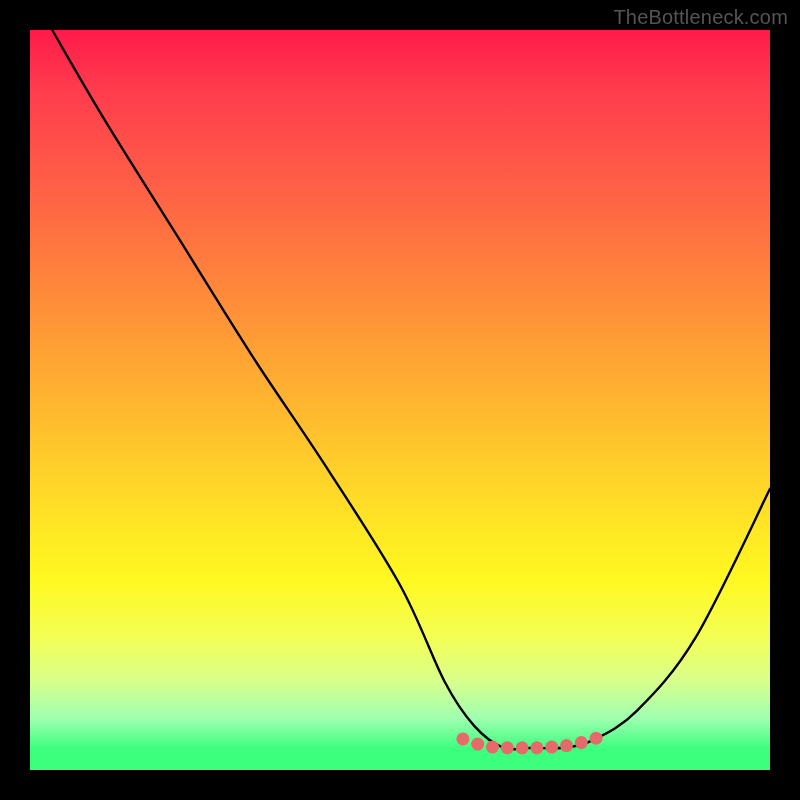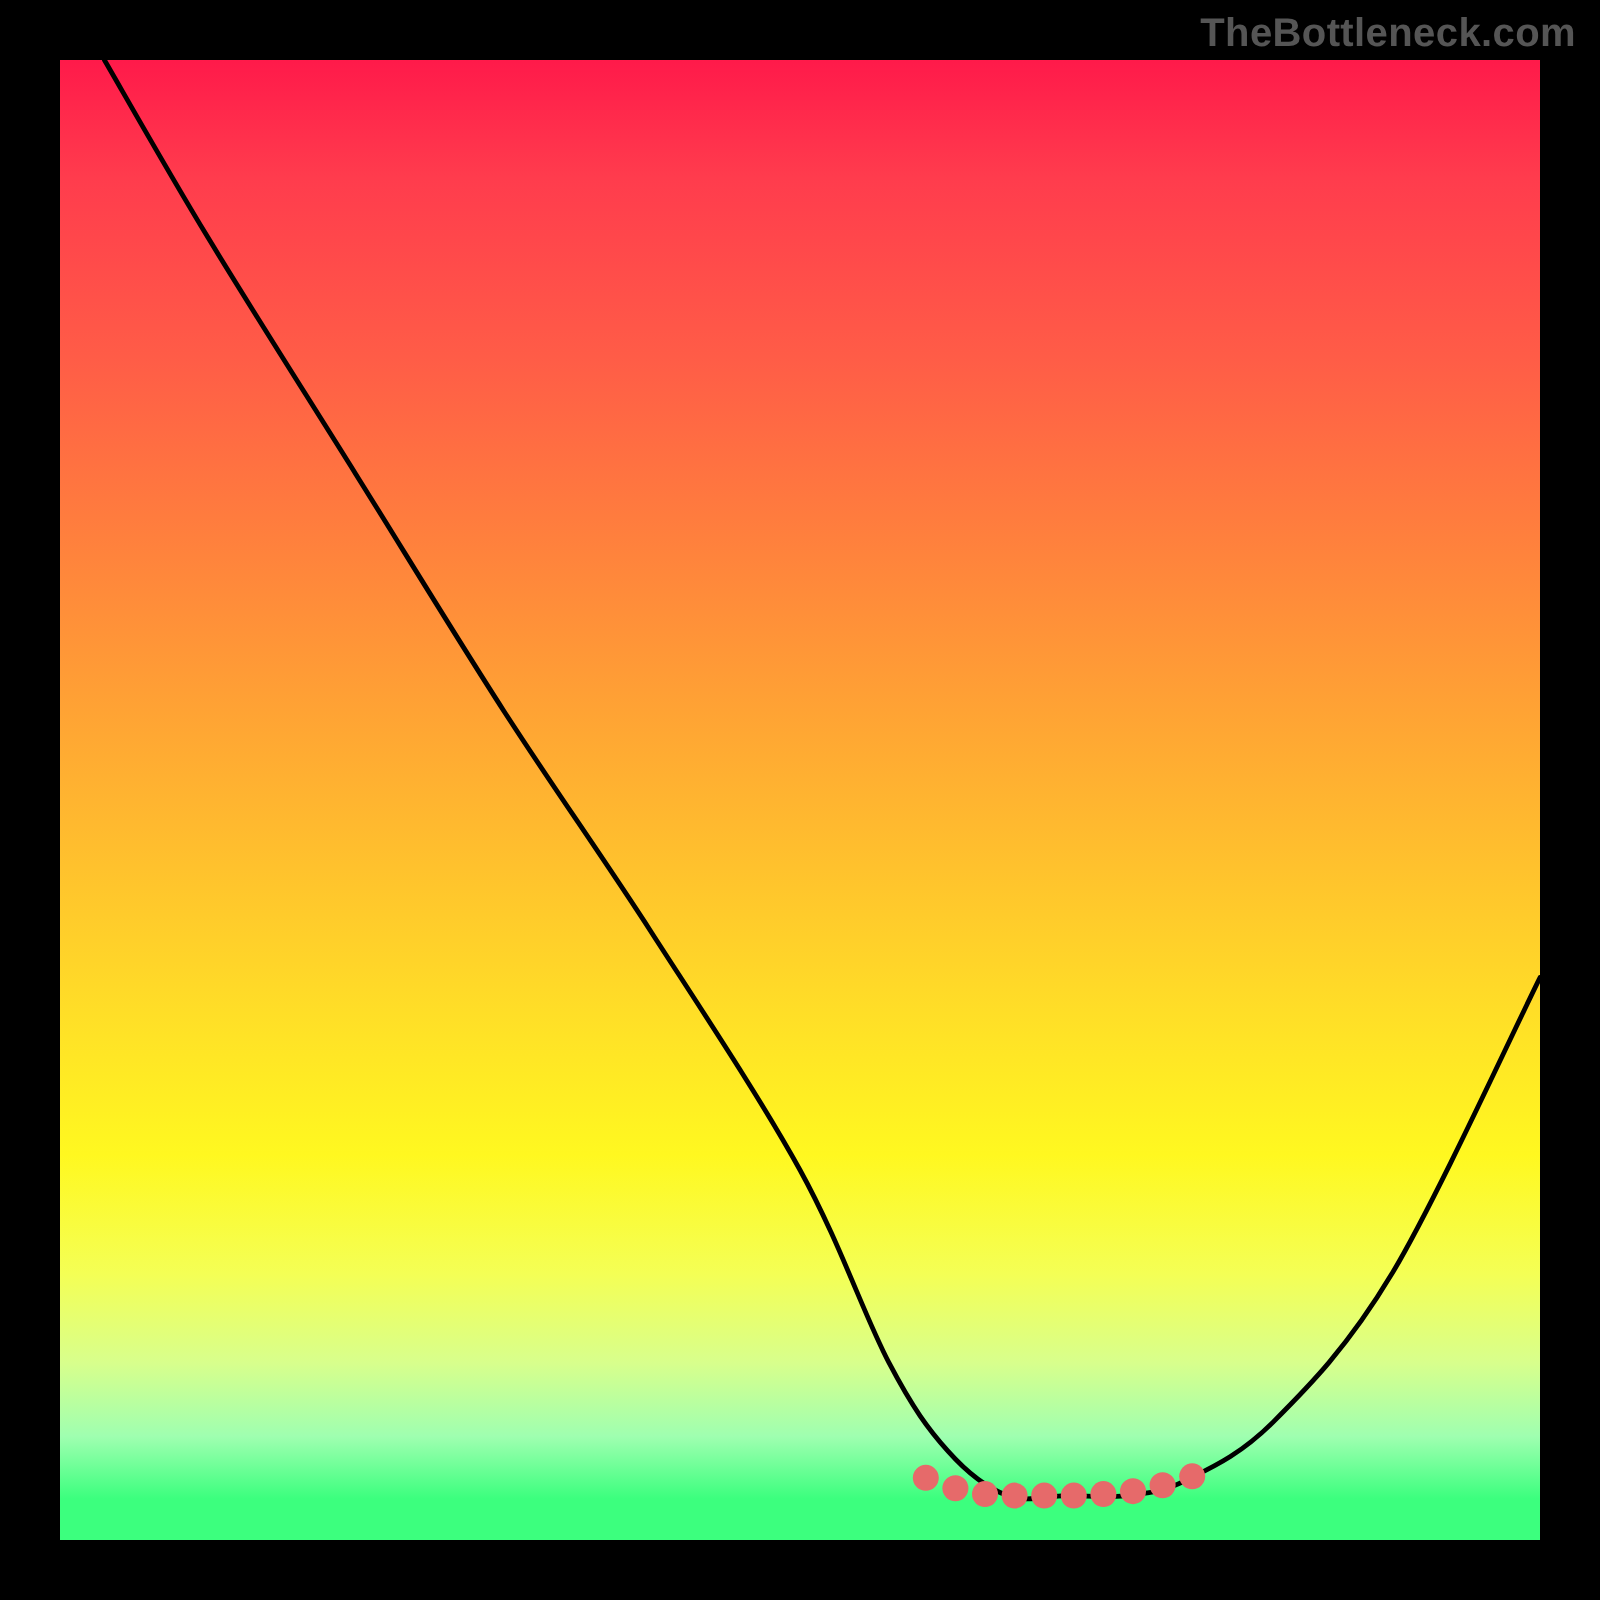--- a/index.html
+++ b/index.html
@@ -16,21 +16,21 @@
     width: 800px;
     height: 800px;
     background: #000;
   }
   .watermark {
     position: absolute;
     top: 6px;
     right: 12px;
     color: #555;
     font-size: 20px;
-    font-weight: 700;
+    font-weight: 400;
     letter-spacing: 0.2px;
     z-index: 10;
   }
   .plot-area {
     position: absolute;
     left: 30px;
     top: 30px;
     width: 740px;
     height: 740px;
     background: linear-gradient(to bottom,

